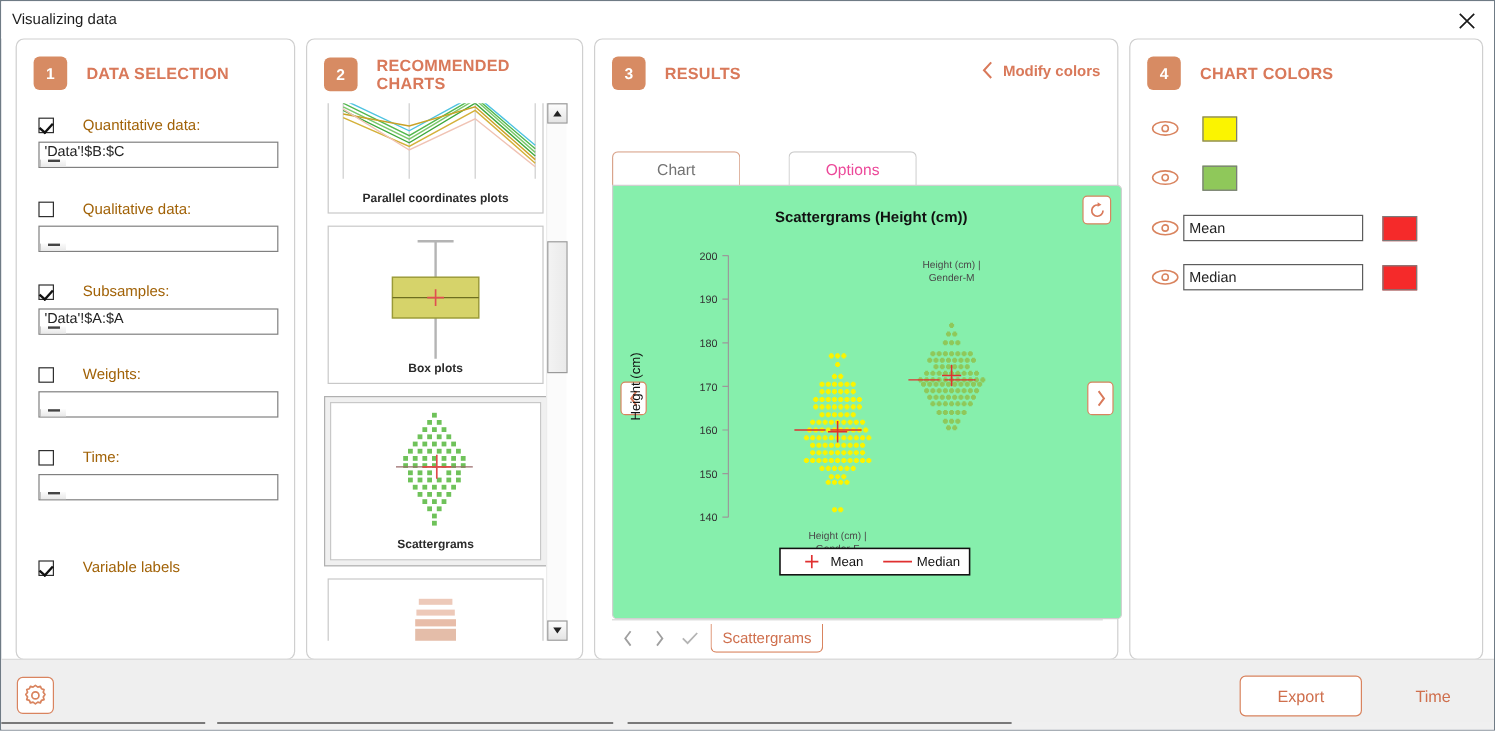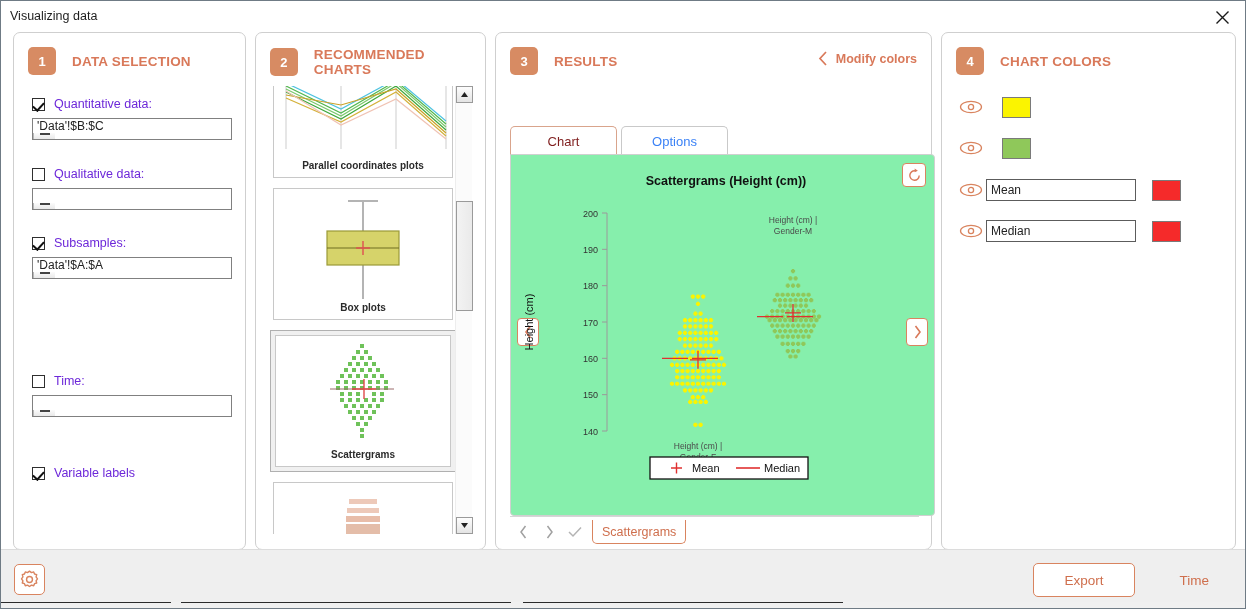--- a/index.html
+++ b/index.html
@@ -72,21 +72,21 @@
     position: relative; flex: none;
     cursor: pointer;
   }
   .chk.on::after {
     content: "";
     position: absolute; left: 2px; top: 1px;
     width: 5px; height: 9px;
     border: solid #111; border-width: 0 2px 2px 0;
     transform: rotate(42deg);
   }
-  .chk-label { margin-left: 9px; font-size: 12.5px; color: #6d28d9; }
+  .chk-label { margin-left: 24px; font-size: 12.5px; color: #a16207; }
   .input-wrap {
     margin-top: 6px;
     height: 22px;
     border: 1px solid #808080;
     background: #ffffff;
     display: flex; align-items: stretch;
     position: relative;
     flex-direction: column;
   }
   .input-wrap input {
@@ -172,25 +172,25 @@
     cursor: pointer;
   }
   .tabs { position: absolute; left: 14px; top: 93px; display: flex; }
   .tab {
     height: 29px; min-width: 107px;
     border: 1px solid #d9a48c;
     border-bottom: none;
     border-radius: 5px 5px 0 0;
     background: #ffffff;
     display: flex; align-items: center; justify-content: center;
-    font-size: 13px; color: #7f1d1d;
+    font-size: 13px; color: #737373;
     margin-right: 4px;
     cursor: pointer;
   }
-  .tab.inactive { border-color: #c9c9c9; color: #3b82f6; }
+  .tab.inactive { border-color: #c9c9c9; color: #ec4899; margin-left: 36px; }
   .chart-box {
     position: absolute; left: 14px; top: 121px;
     width: 425px; height: 362px;
     border: 1px solid #d0d0d0;
     border-radius: 0 4px 4px 4px;
     background: #86efac;
   }
   .icon-btn {
     border: 1px solid #d9845f;
     border-radius: 4px;
@@ -333,20 +333,30 @@
       <div class="chk-row">
         <div class="chk on"></div>
         <div class="chk-label">Subsamples:</div>
       </div>
       <div class="input-wrap">
         <input value="'Data'!$A:$A" style="">
         <div class="picker-btn"></div>
       </div>
     </div>
 
+    <div class="field" style="top:271px">
+      <div class="chk-row">
+        <div class="chk"></div>
+        <div class="chk-label">Weights:</div>
+      </div>
+      <div class="input-wrap">
+        <input value="" style="">
+        <div class="picker-btn"></div>
+      </div>
+    </div>
 
     <div class="field" style="top:340px">
       <div class="chk-row">
         <div class="chk"></div>
         <div class="chk-label">Time:</div>
       </div>
       <div class="input-wrap">
         <input value="" style="">
         <div class="picker-btn"></div>
       </div>

